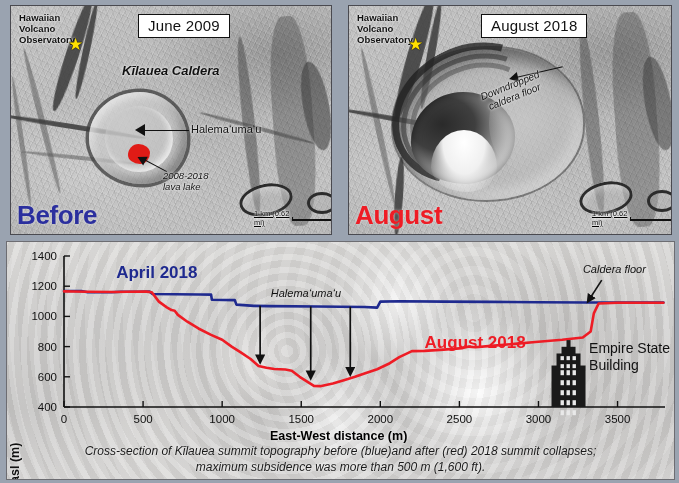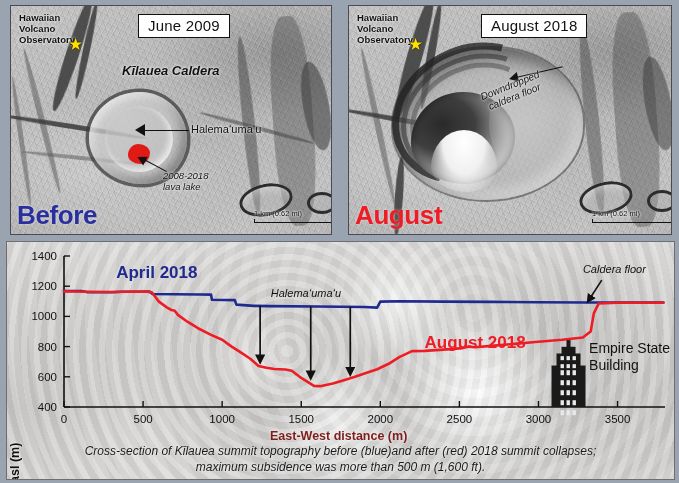--- a/index.html
+++ b/index.html
@@ -65,21 +65,21 @@
     color:#111;font-size:15px;padding:2px 9px 3px;
     letter-spacing:.2px;
   }
   .big-word{
     position:absolute;font-size:26px;font-weight:bold;
     letter-spacing:-.4px;
     text-shadow:0 0 3px rgba(255,255,255,.5);
   }
   .star{position:absolute;color:#FFE000;font-size:17px;line-height:1;
         text-shadow:0 0 1px #000,0 0 1px #000;}
-  .scalebar{position:absolute;display:flex;flex-direction:column;}
+  .scalebar{position:absolute;display:flex;flex-direction:row;align-items:center;text-decoration:underline;}
   .scalebar .bar{
     width:100px;height:4px;border-left:1.5px solid #111;border-right:1.5px solid #111;
     border-bottom:0;border-top:0;position:relative;
   }
   .scalebar .bar::after{content:"";position:absolute;left:0;right:0;bottom:0;height:1.5px;background:#111;}
   .scalebar .txt{font-size:7.5px;color:#111;margin-bottom:1px;
     text-shadow:0 0 2px #fff,0 0 3px #fff;}
 
   .ann{position:absolute;font-size:9.5px;color:#111;white-space:pre-line;line-height:1.2;}
   .ann.italic{font-style:italic;}
@@ -114,21 +114,21 @@
       repeating-radial-gradient(circle at 70% 30%, rgba(255,255,255,.22) 0 9px, rgba(150,148,146,.14) 9px 19px);
     filter:blur(.6px);
   }
   .chartsvg{position:absolute;left:0;top:0;}
   .caption{
     position:absolute;left:0;right:0;bottom:4px;text-align:center;
     font-size:12px;font-style:italic;color:#1a1a1a;line-height:1.35;
     text-shadow:0 0 2px rgba(255,255,255,.8);
   }
   .axis-title{
-    position:absolute;font-size:12.5px;font-weight:bold;color:#7f1d1d;
+    position:absolute;font-size:12.5px;font-weight:bold;color:#000000;
     text-shadow:0 0 3px rgba(255,255,255,.85);
   }
   .ylab{
     position:absolute;left:1px;top:300px;font-size:12.5px;font-weight:bold;color:#111;
     transform:rotate(-90deg);transform-origin:left top;white-space:nowrap;
     text-shadow:0 0 3px rgba(255,255,255,.85);
   }
 </style>
 </head>
 <body>

